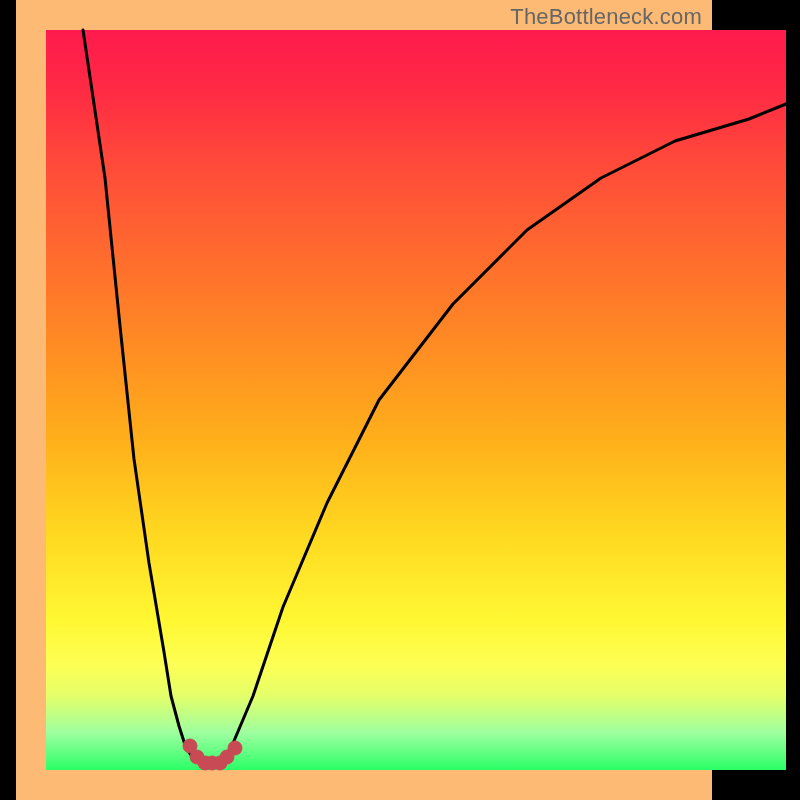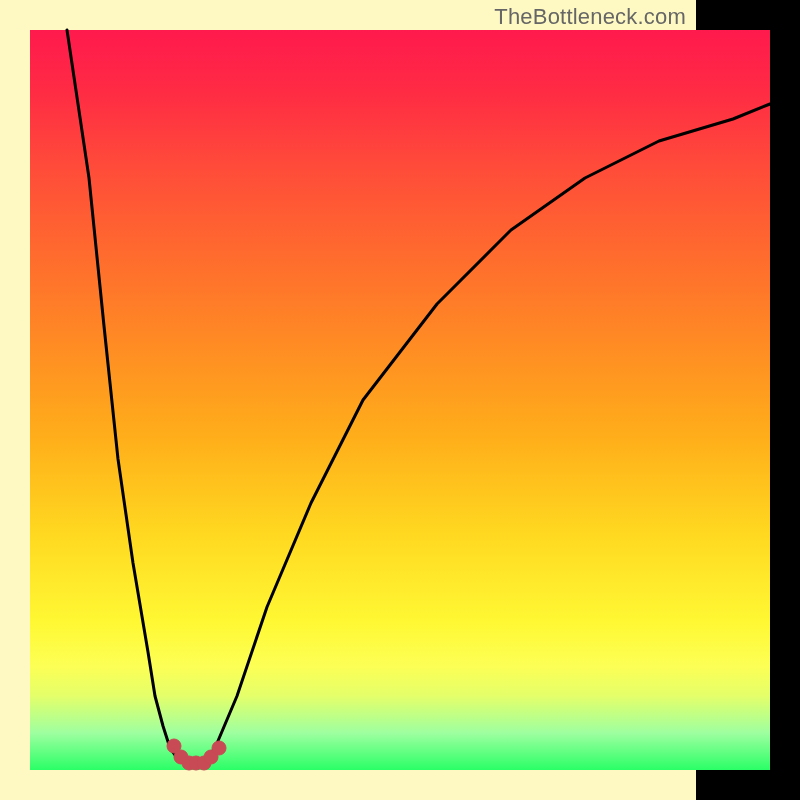--- a/index.html
+++ b/index.html
@@ -1,20 +1,20 @@
 <!DOCTYPE html>
 <html><head>
 <meta charset="utf-8">
 <style>
   * { margin: 0; padding: 0; box-sizing: border-box; }
   body { width: 800px; height: 800px; overflow: hidden; position: relative; background: #000; font-family: Arial, sans-serif; }
   .frame {
     position: absolute;
-    top: 0; left: 0; width: 696px; height: 800px;
-    background: #fef9c3;
+    top: 0; left: 16px; width: 696px; height: 800px;
+    background: #fdba74;
   }
   .plot-area {
     position: absolute;
     top: 30px; left: 30px; width: 740px; height: 740px;
     background: linear-gradient(to bottom,
       #ff1a4d 0%,
       #ff2a44 8%,
       #ff4a3a 18%,
       #ff6a2e 30%,
       #ff8a24 42%,

